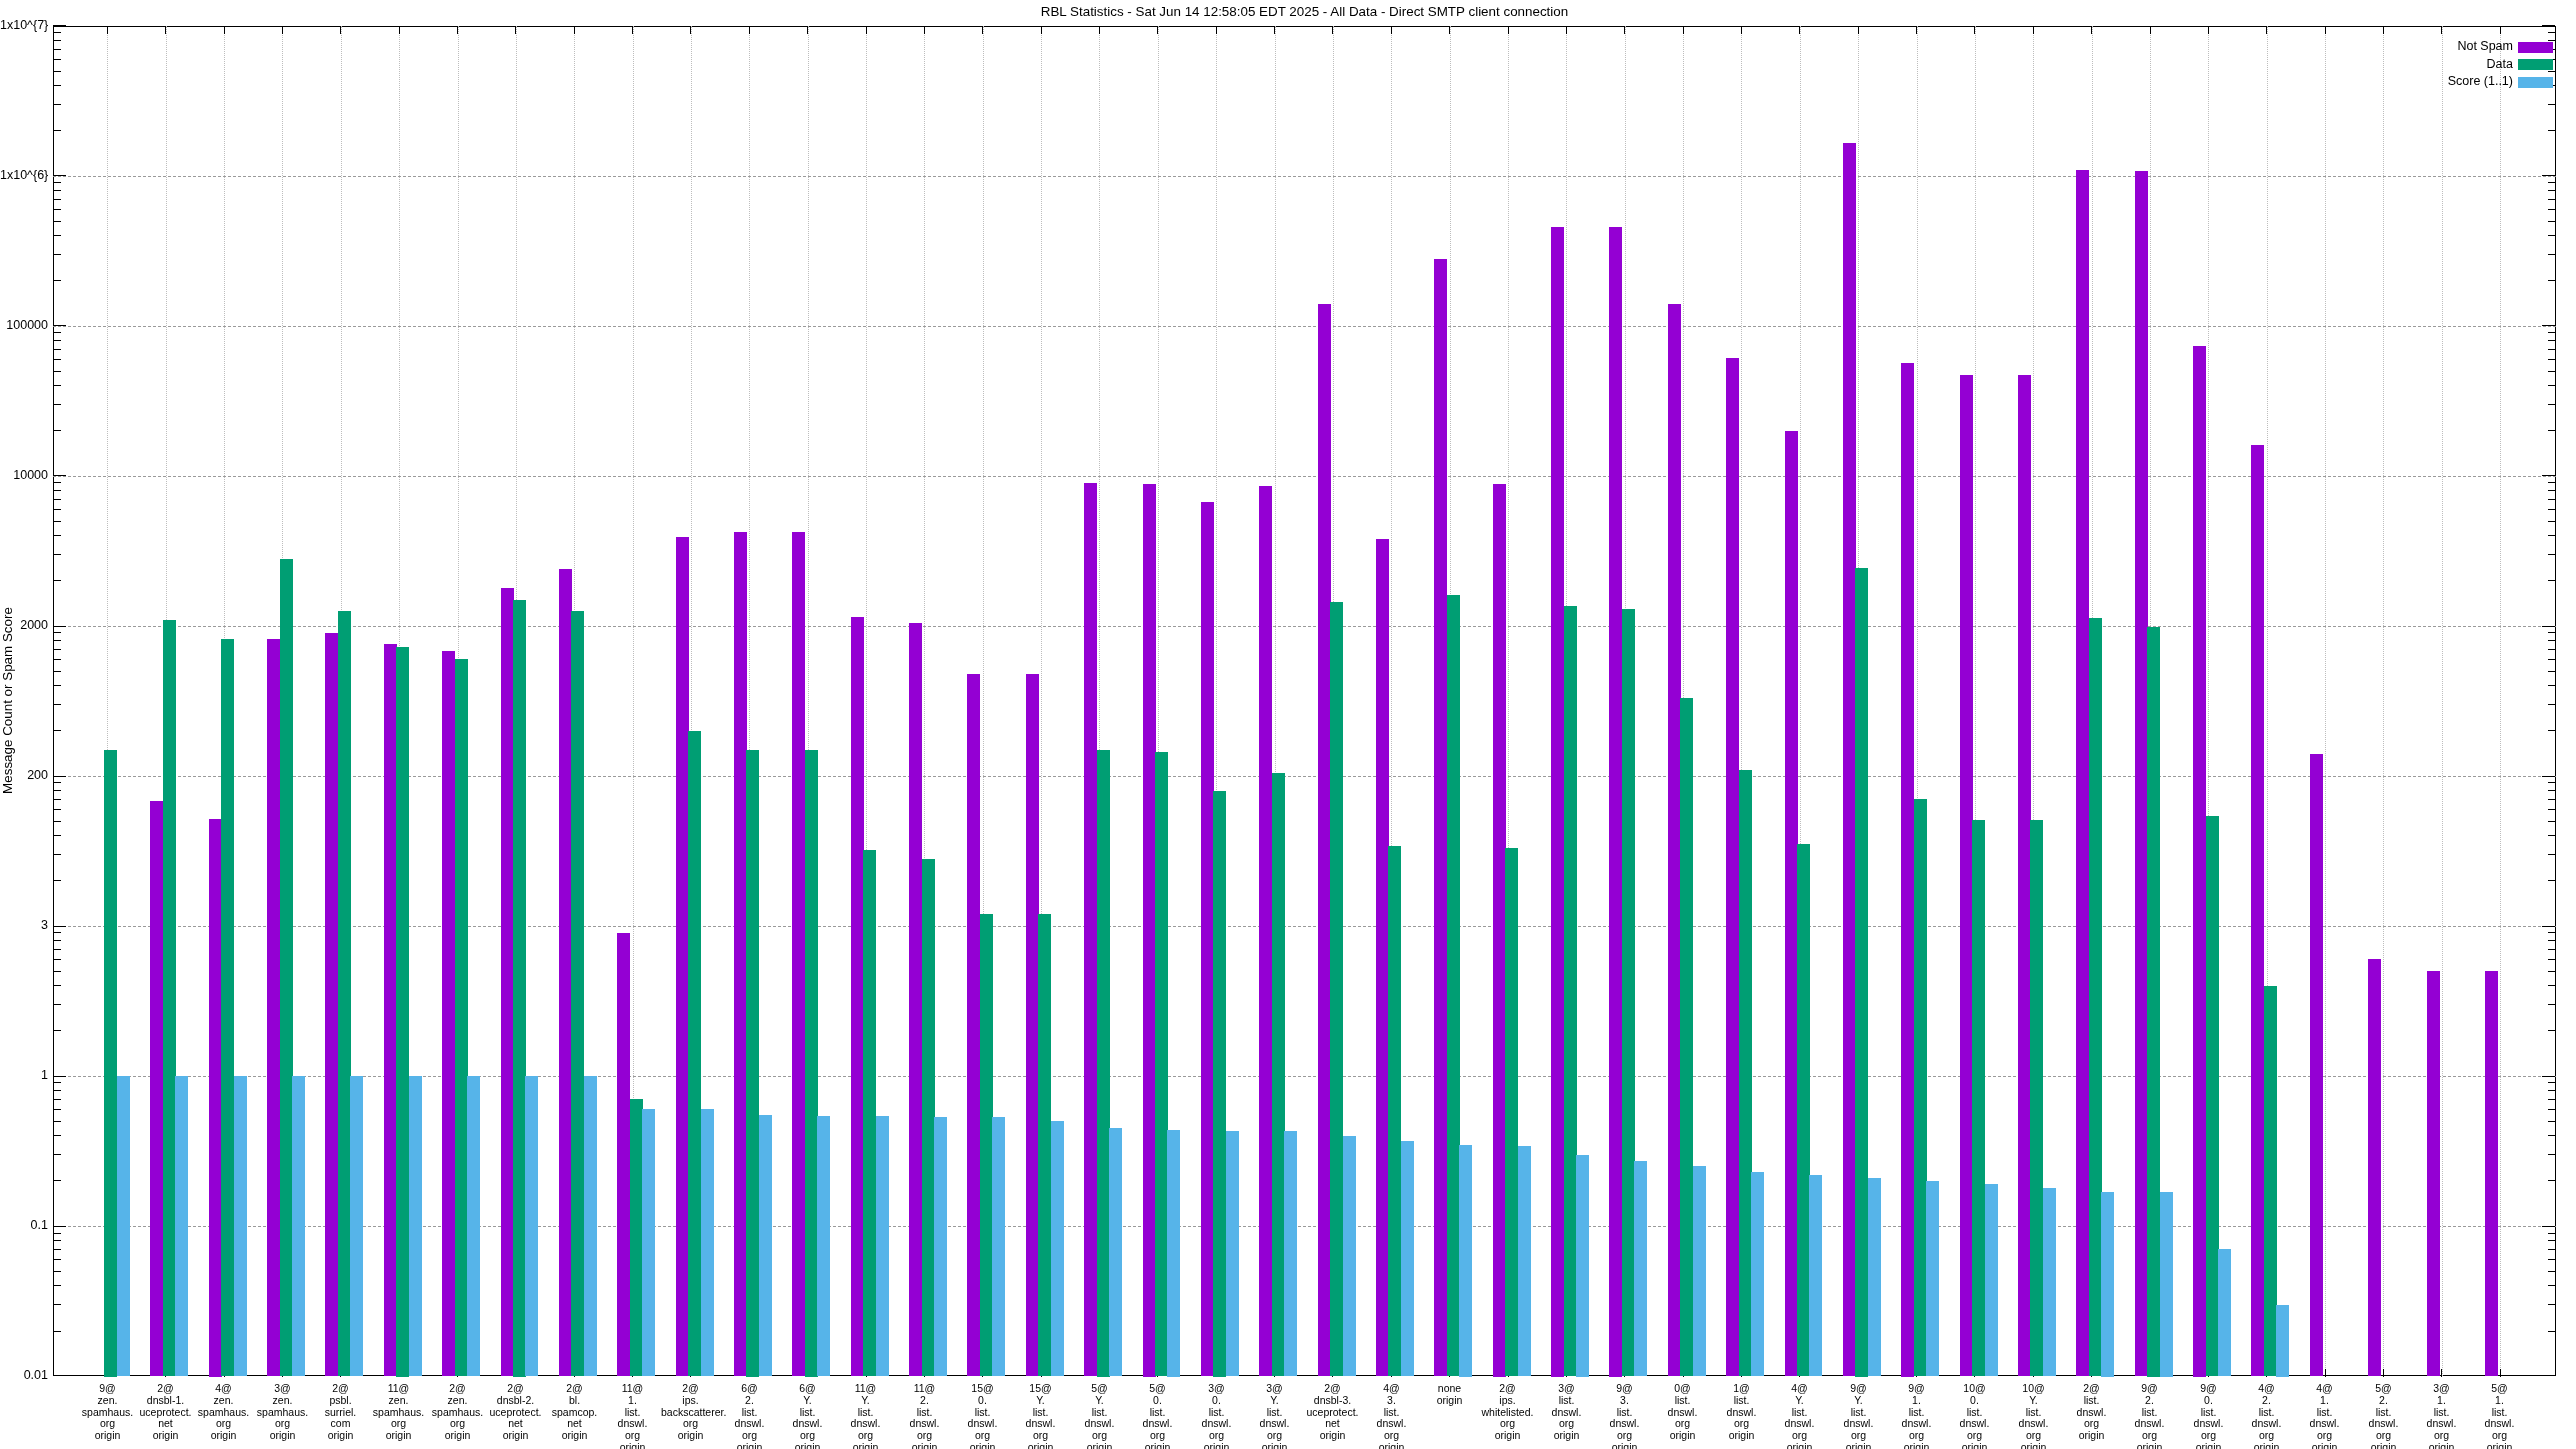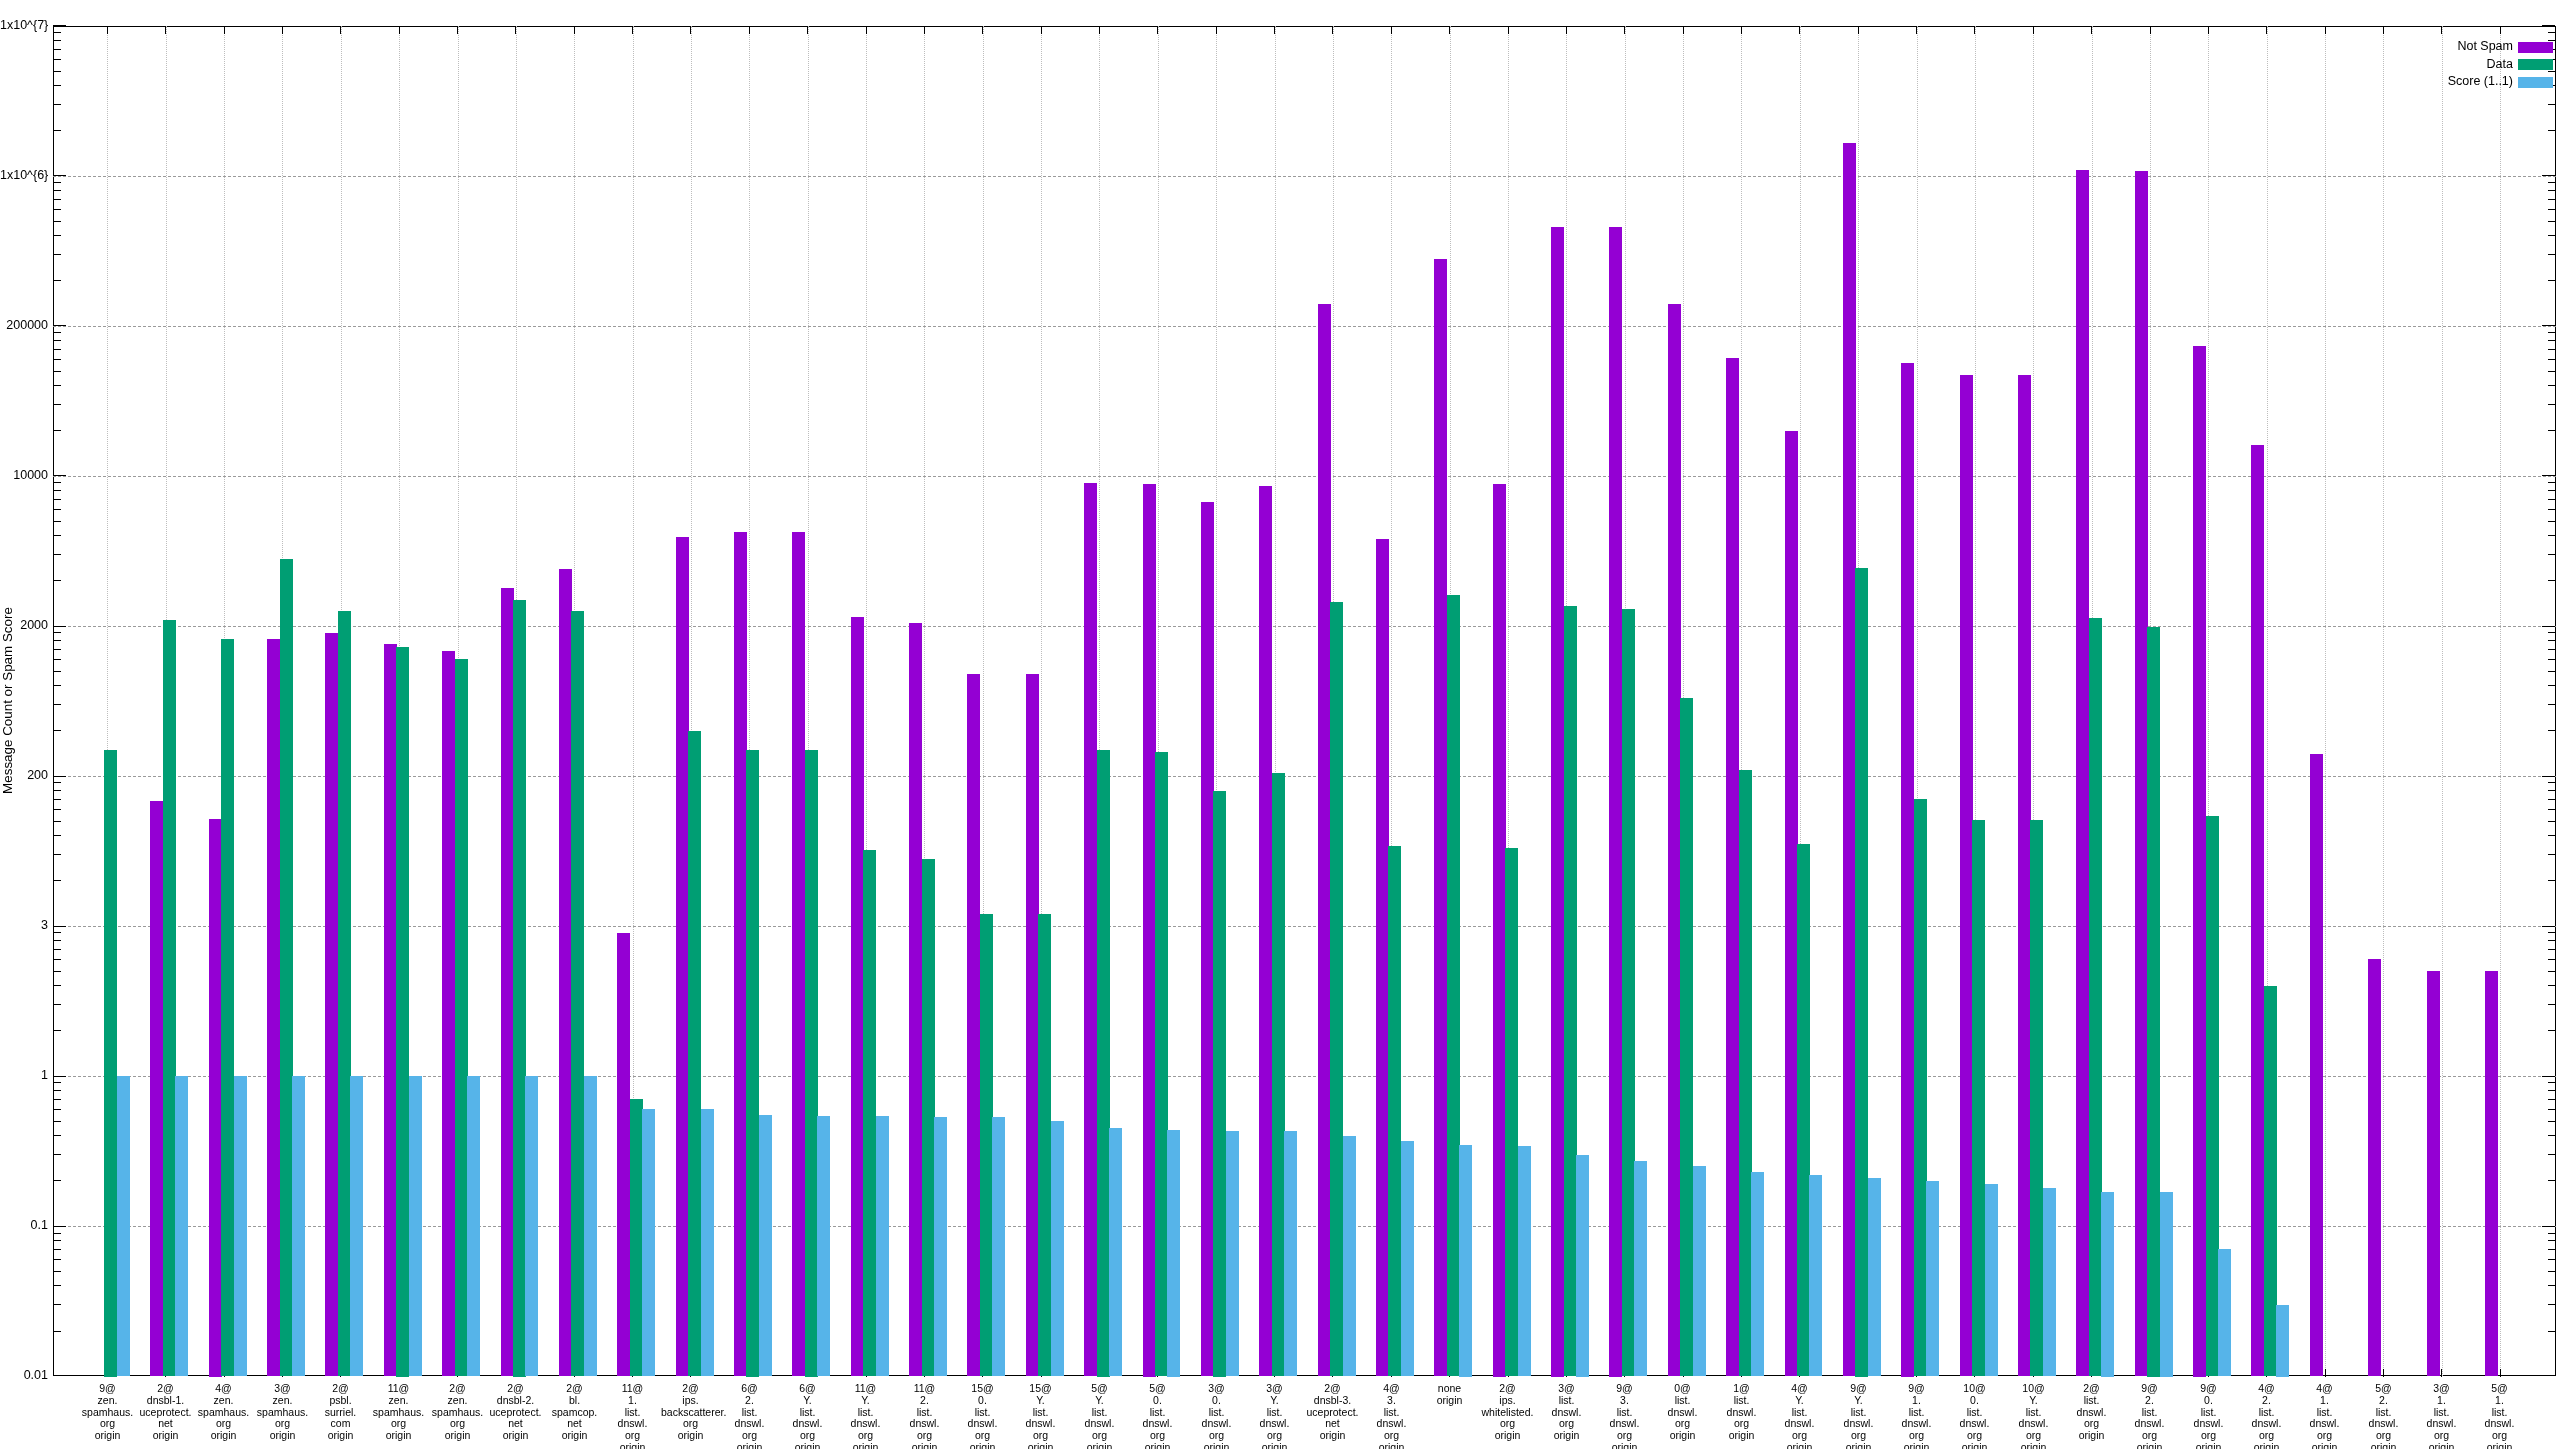--- a/index.html
+++ b/index.html
@@ -18,20 +18,21 @@
   .bar{position:absolute;}
   .xlabel{position:absolute;width:59px;text-align:center;font-size:10.5px;line-height:11.8px;
           white-space:pre-line;}
   .legend-label{position:absolute;font-size:12.5px;height:13.4px;line-height:13.4px;white-space:pre;}
   .legend-swatch{position:absolute;width:35px;height:10.5px;}
 </style>
 </head>
 <body>
 
 <div id="stage">
+  <div id="title">RBL Statistics - Sat Jun 14 12:58:05 EDT 2025 - All Data - Direct SMTP client connection</div>
   <div id="ylabel">Message Count or Spam Score</div>
   <div id="plot"></div>
   <div id="yticks"></div>
   <div id="xlabels"></div>
   <div id="legend"></div>
 <div class="ytick-label" style="left: 0px; top: 19px;">1x10^{7}</div>
     <div class="tick" style="left: 53px; top: 25.4px; width: 13.4px; height: 1px;"></div>
     <div class="tick" style="left: 2542px; top: 25.4px; width: 13.4px; height: 1px;"></div>
     <div class="tick" style="left: 53px; top: 130px; width: 7.7px; height: 1px;"></div>
     <div class="tick" style="left: 2548px; top: 130px; width: 7.7px; height: 1px;"></div>
@@ -63,21 +64,21 @@
     <div class="tick" style="left: 2548px; top: 221px; width: 7.7px; height: 1px;"></div>
     <div class="tick" style="left: 53px; top: 209px; width: 7.7px; height: 1px;"></div>
     <div class="tick" style="left: 2548px; top: 209px; width: 7.7px; height: 1px;"></div>
     <div class="tick" style="left: 53px; top: 199px; width: 7.7px; height: 1px;"></div>
     <div class="tick" style="left: 2548px; top: 199px; width: 7.7px; height: 1px;"></div>
     <div class="tick" style="left: 53px; top: 190px; width: 7.7px; height: 1px;"></div>
     <div class="tick" style="left: 2548px; top: 190px; width: 7.7px; height: 1px;"></div>
     <div class="tick" style="left: 53px; top: 182px; width: 7.7px; height: 1px;"></div>
     <div class="tick" style="left: 2548px; top: 182px; width: 7.7px; height: 1px;"></div>
     <div class="hgrid" style="left: 53px; top: 326px; width: 2503px;"></div>
-    <div class="ytick-label" style="left: 0px; top: 319px;">200000</div>
+    <div class="ytick-label" style="left: 0px; top: 319px;">100000</div>
     <div class="tick" style="left: 53px; top: 325px; width: 13.4px; height: 1px;"></div>
     <div class="tick" style="left: 2542px; top: 325px; width: 13.4px; height: 1px;"></div>
     <div class="tick" style="left: 53px; top: 430px; width: 7.7px; height: 1px;"></div>
     <div class="tick" style="left: 2548px; top: 430px; width: 7.7px; height: 1px;"></div>
     <div class="tick" style="left: 53px; top: 404px; width: 7.7px; height: 1px;"></div>
     <div class="tick" style="left: 2548px; top: 404px; width: 7.7px; height: 1px;"></div>
     <div class="tick" style="left: 53px; top: 385px; width: 7.7px; height: 1px;"></div>
     <div class="tick" style="left: 2548px; top: 385px; width: 7.7px; height: 1px;"></div>
     <div class="tick" style="left: 53px; top: 371px; width: 7.7px; height: 1px;"></div>
     <div class="tick" style="left: 2548px; top: 371px; width: 7.7px; height: 1px;"></div>

